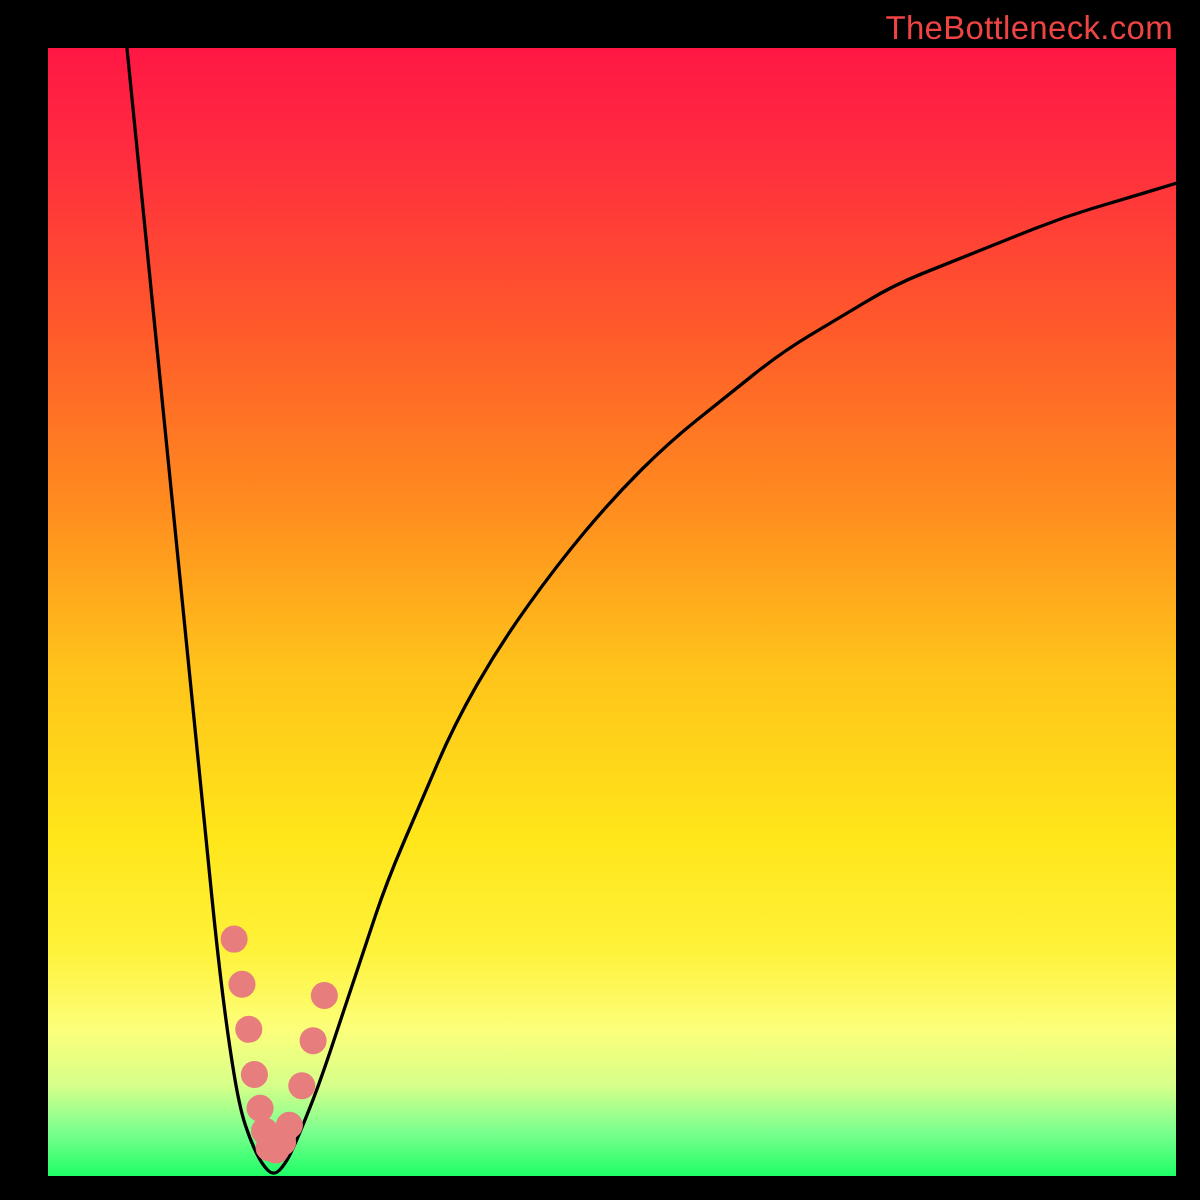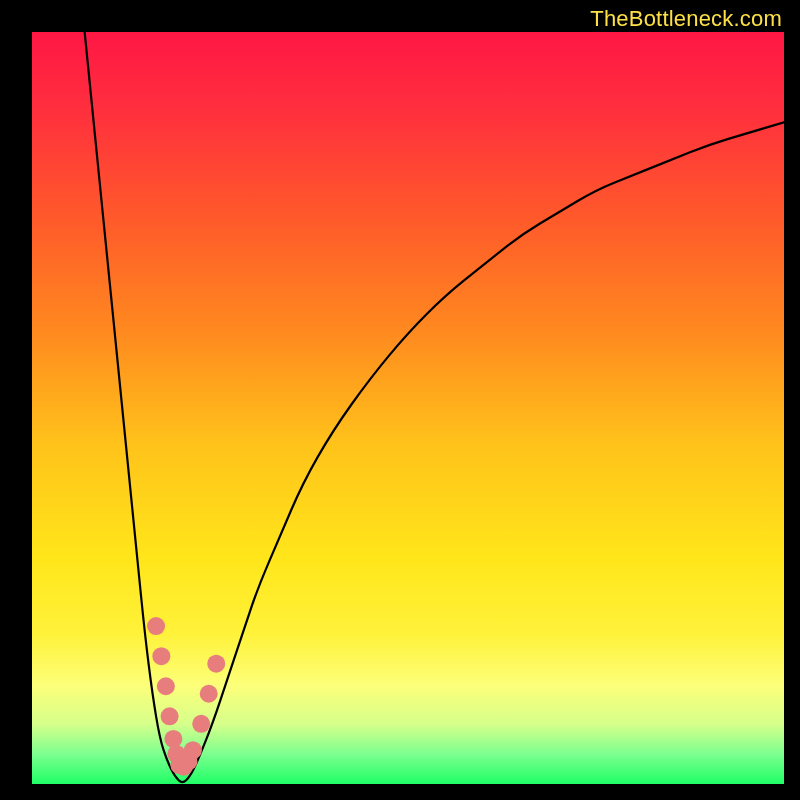--- a/index.html
+++ b/index.html
@@ -45,21 +45,21 @@
     position: absolute;
     left: 0;
     top: 0;
     width: 100%;
     height: 100%;
   }
   .watermark {
     position: absolute;
     top: 6px;
     right: 18px;
-    color: #fde047;
+    color: #ef4444;
     font-size: 22px;
     font-weight: 500;
     letter-spacing: 0.2px;
     user-select: none;
   }
 </style>
 </head>
 <body>
 
 <div class="frame">

